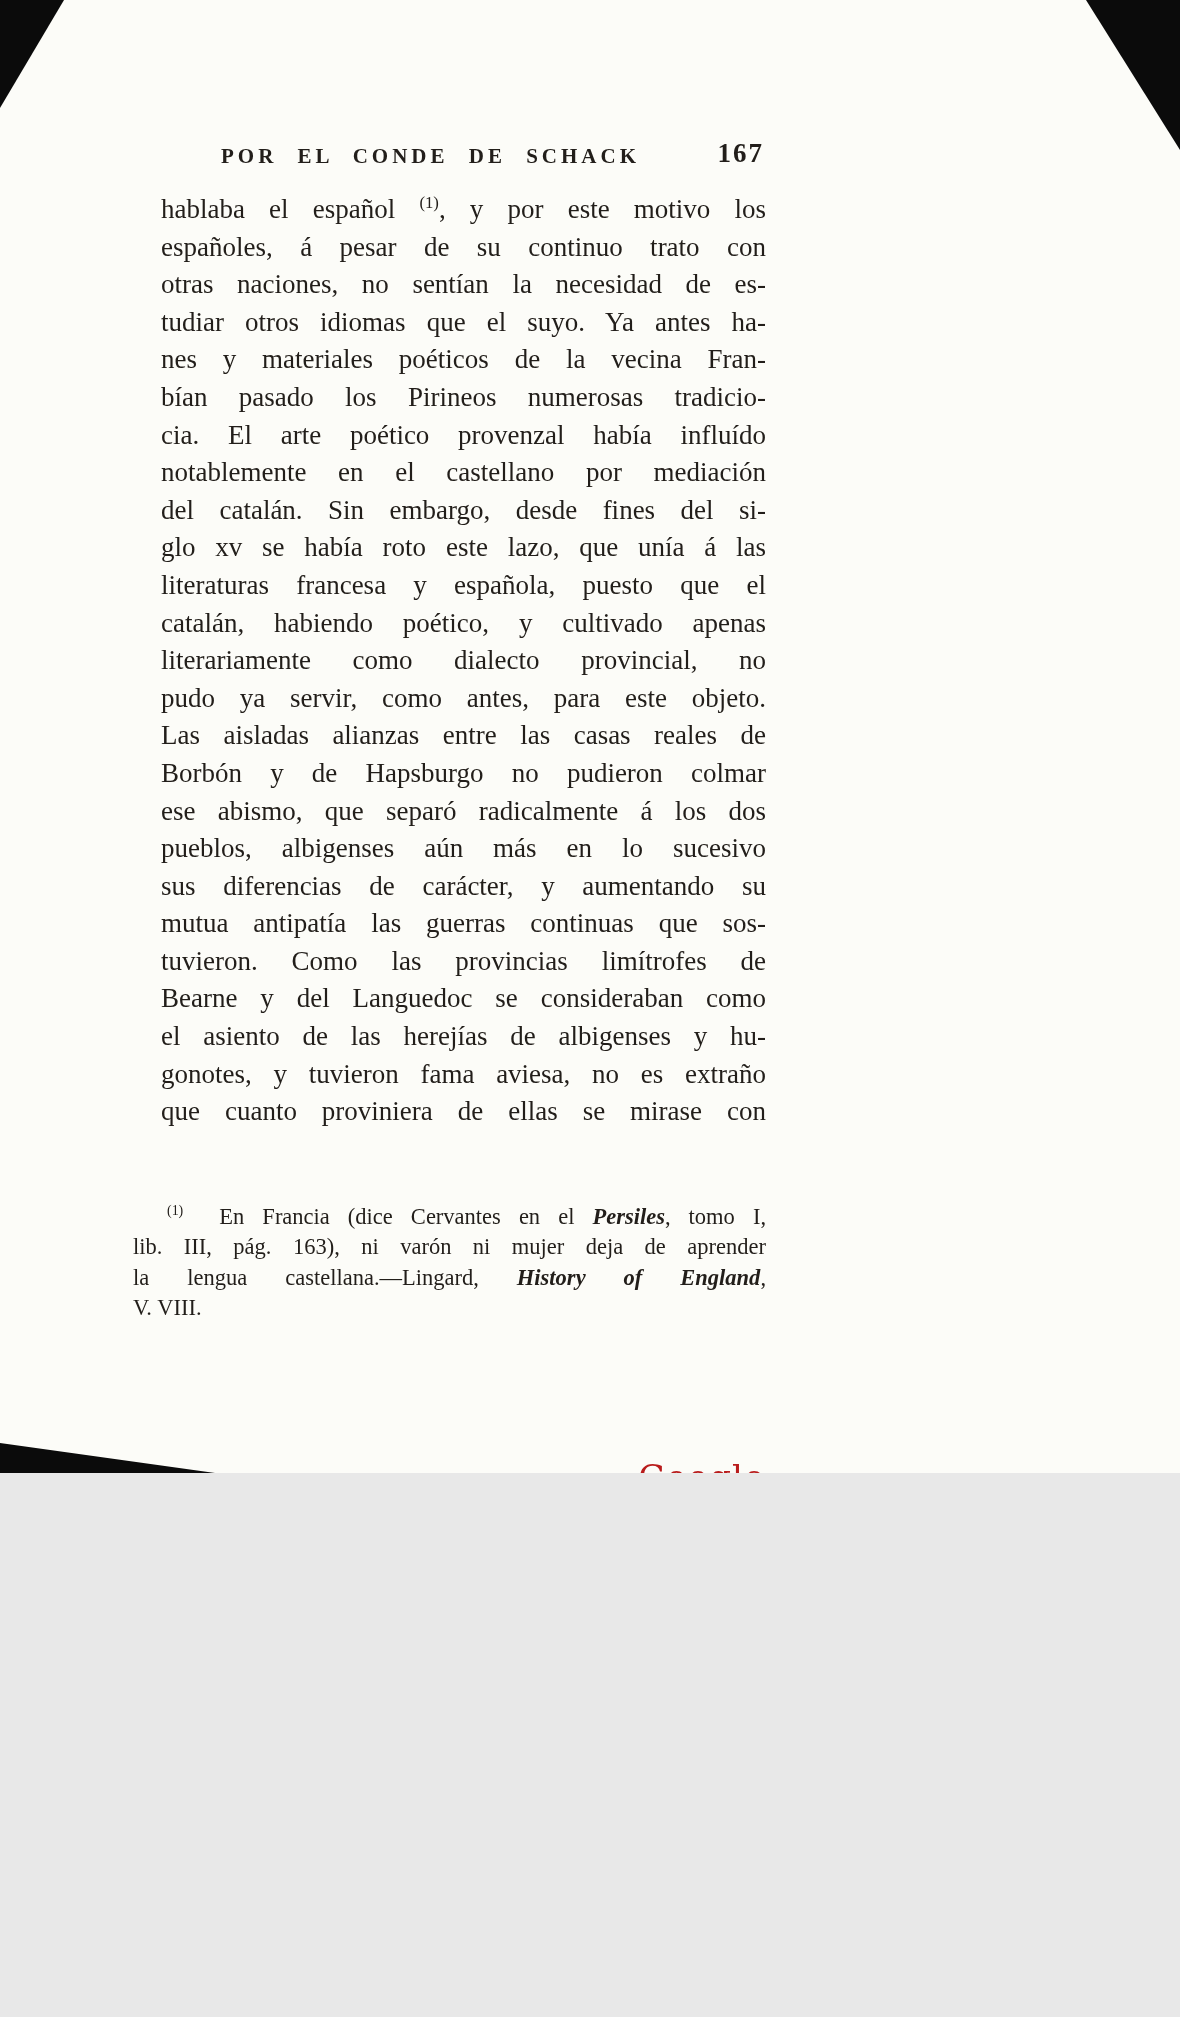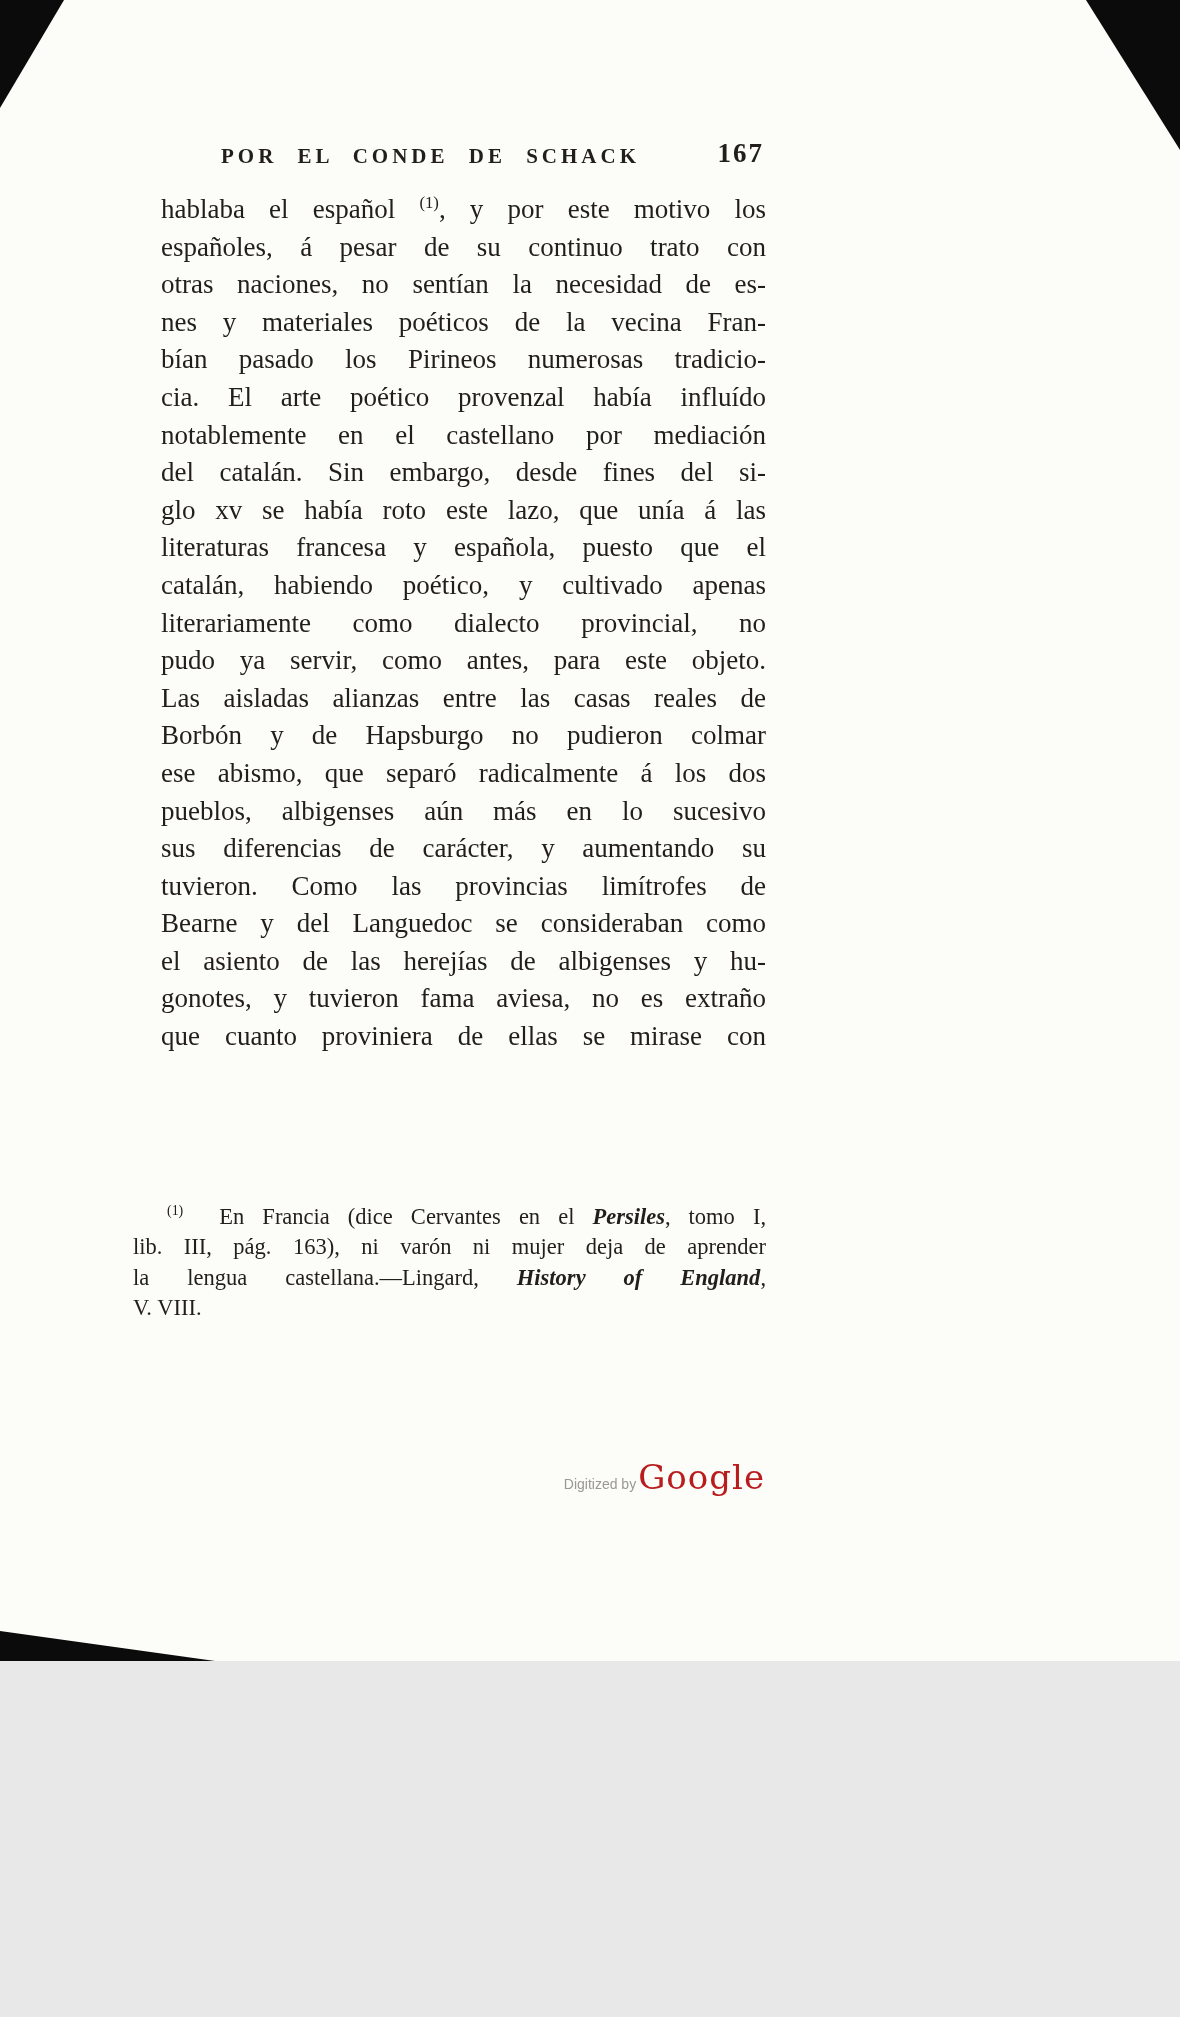--- a/index.html
+++ b/index.html
@@ -1,19 +1,19 @@
 <!DOCTYPE html>
 <html><head>
 <meta charset="utf-8">
 <style>
   html, body { margin: 0; padding: 0; background: #e8e8e8; }
   .page {
     position: relative;
     width: 1180px;
-    height: 1661px;
+    height: 1473px;
     background: #fcfcf8;
     overflow: hidden;
     font-family: "Liberation Serif", "DejaVu Serif", serif;
     color: #221e1a;
     margin: 0 auto;
     text-decoration: underline;
   }
 
   
   .art { position: absolute; background: #0b0b0b; }
@@ -80,35 +80,37 @@
 
   <div class="column header">
     <div class="header-title">POR EL CONDE DE SCHACK</div>
     <div class="page-num">167</div>
   </div>
 
   <div class="column body-text">
     <div class="bline"><span>hablaba el español </span><span class="sup">(1)</span><span>, y por este motivo los</span></div>
     <div class="bline"><span>españoles, á pesar de su continuo trato con</span></div>
     <div class="bline"><span>otras naciones, no sentían la necesidad de es-</span></div>
+    <div class="bline"><span>tudiar otros idiomas que el suyo. Ya antes ha-</span></div>
     <div class="bline"><span>nes y materiales poéticos de la vecina Fran-</span></div>
     <div class="bline"><span>bían pasado los Pirineos numerosas tradicio-</span></div>
     <div class="bline"><span>cia. El arte poético provenzal había influído</span></div>
     <div class="bline"><span>notablemente en el castellano por mediación</span></div>
     <div class="bline"><span>del catalán. Sin embargo, desde fines del si-</span></div>
     <div class="bline"><span>glo xv se había roto este lazo, que unía á las</span></div>
     <div class="bline"><span>literaturas francesa y española, puesto que el</span></div>
     <div class="bline"><span>catalán, habiendo poético, y cultivado apenas</span></div>
     <div class="bline"><span>literariamente como dialecto provincial, no</span></div>
     <div class="bline"><span>pudo ya servir, como antes, para este objeto.</span></div>
     <div class="bline"><span>Las aisladas alianzas entre las casas reales de</span></div>
     <div class="bline"><span>Borbón y de Hapsburgo no pudieron colmar</span></div>
     <div class="bline"><span>ese abismo, que separó radicalmente á los dos</span></div>
     <div class="bline"><span>pueblos, albigenses aún más en lo sucesivo</span></div>
     <div class="bline"><span>sus diferencias de carácter, y aumentando su</span></div>
+    <div class="bline"><span>mutua antipatía las guerras continuas que sos-</span></div>
     <div class="bline"><span>tuvieron. Como las provincias limítrofes de</span></div>
     <div class="bline"><span>Bearne y del Languedoc se consideraban como</span></div>
     <div class="bline"><span>el asiento de las herejías de albigenses y hu-</span></div>
     <div class="bline"><span>gonotes, y tuvieron fama aviesa, no es extraño</span></div>
     <div class="bline"><span>que cuanto proviniera de ellas se mirase con</span></div>
   </div>
 
   <div class="column footnote">
     <div class="fline first"><span class="sup">(1)</span><span>&nbsp; En Francia (dice Cervantes en el </span><span class="it">Persiles</span><span>, tomo I,</span></div>
     <div class="fline"><span>lib. III, pág. 163), ni varón ni mujer deja de aprender</span></div>

